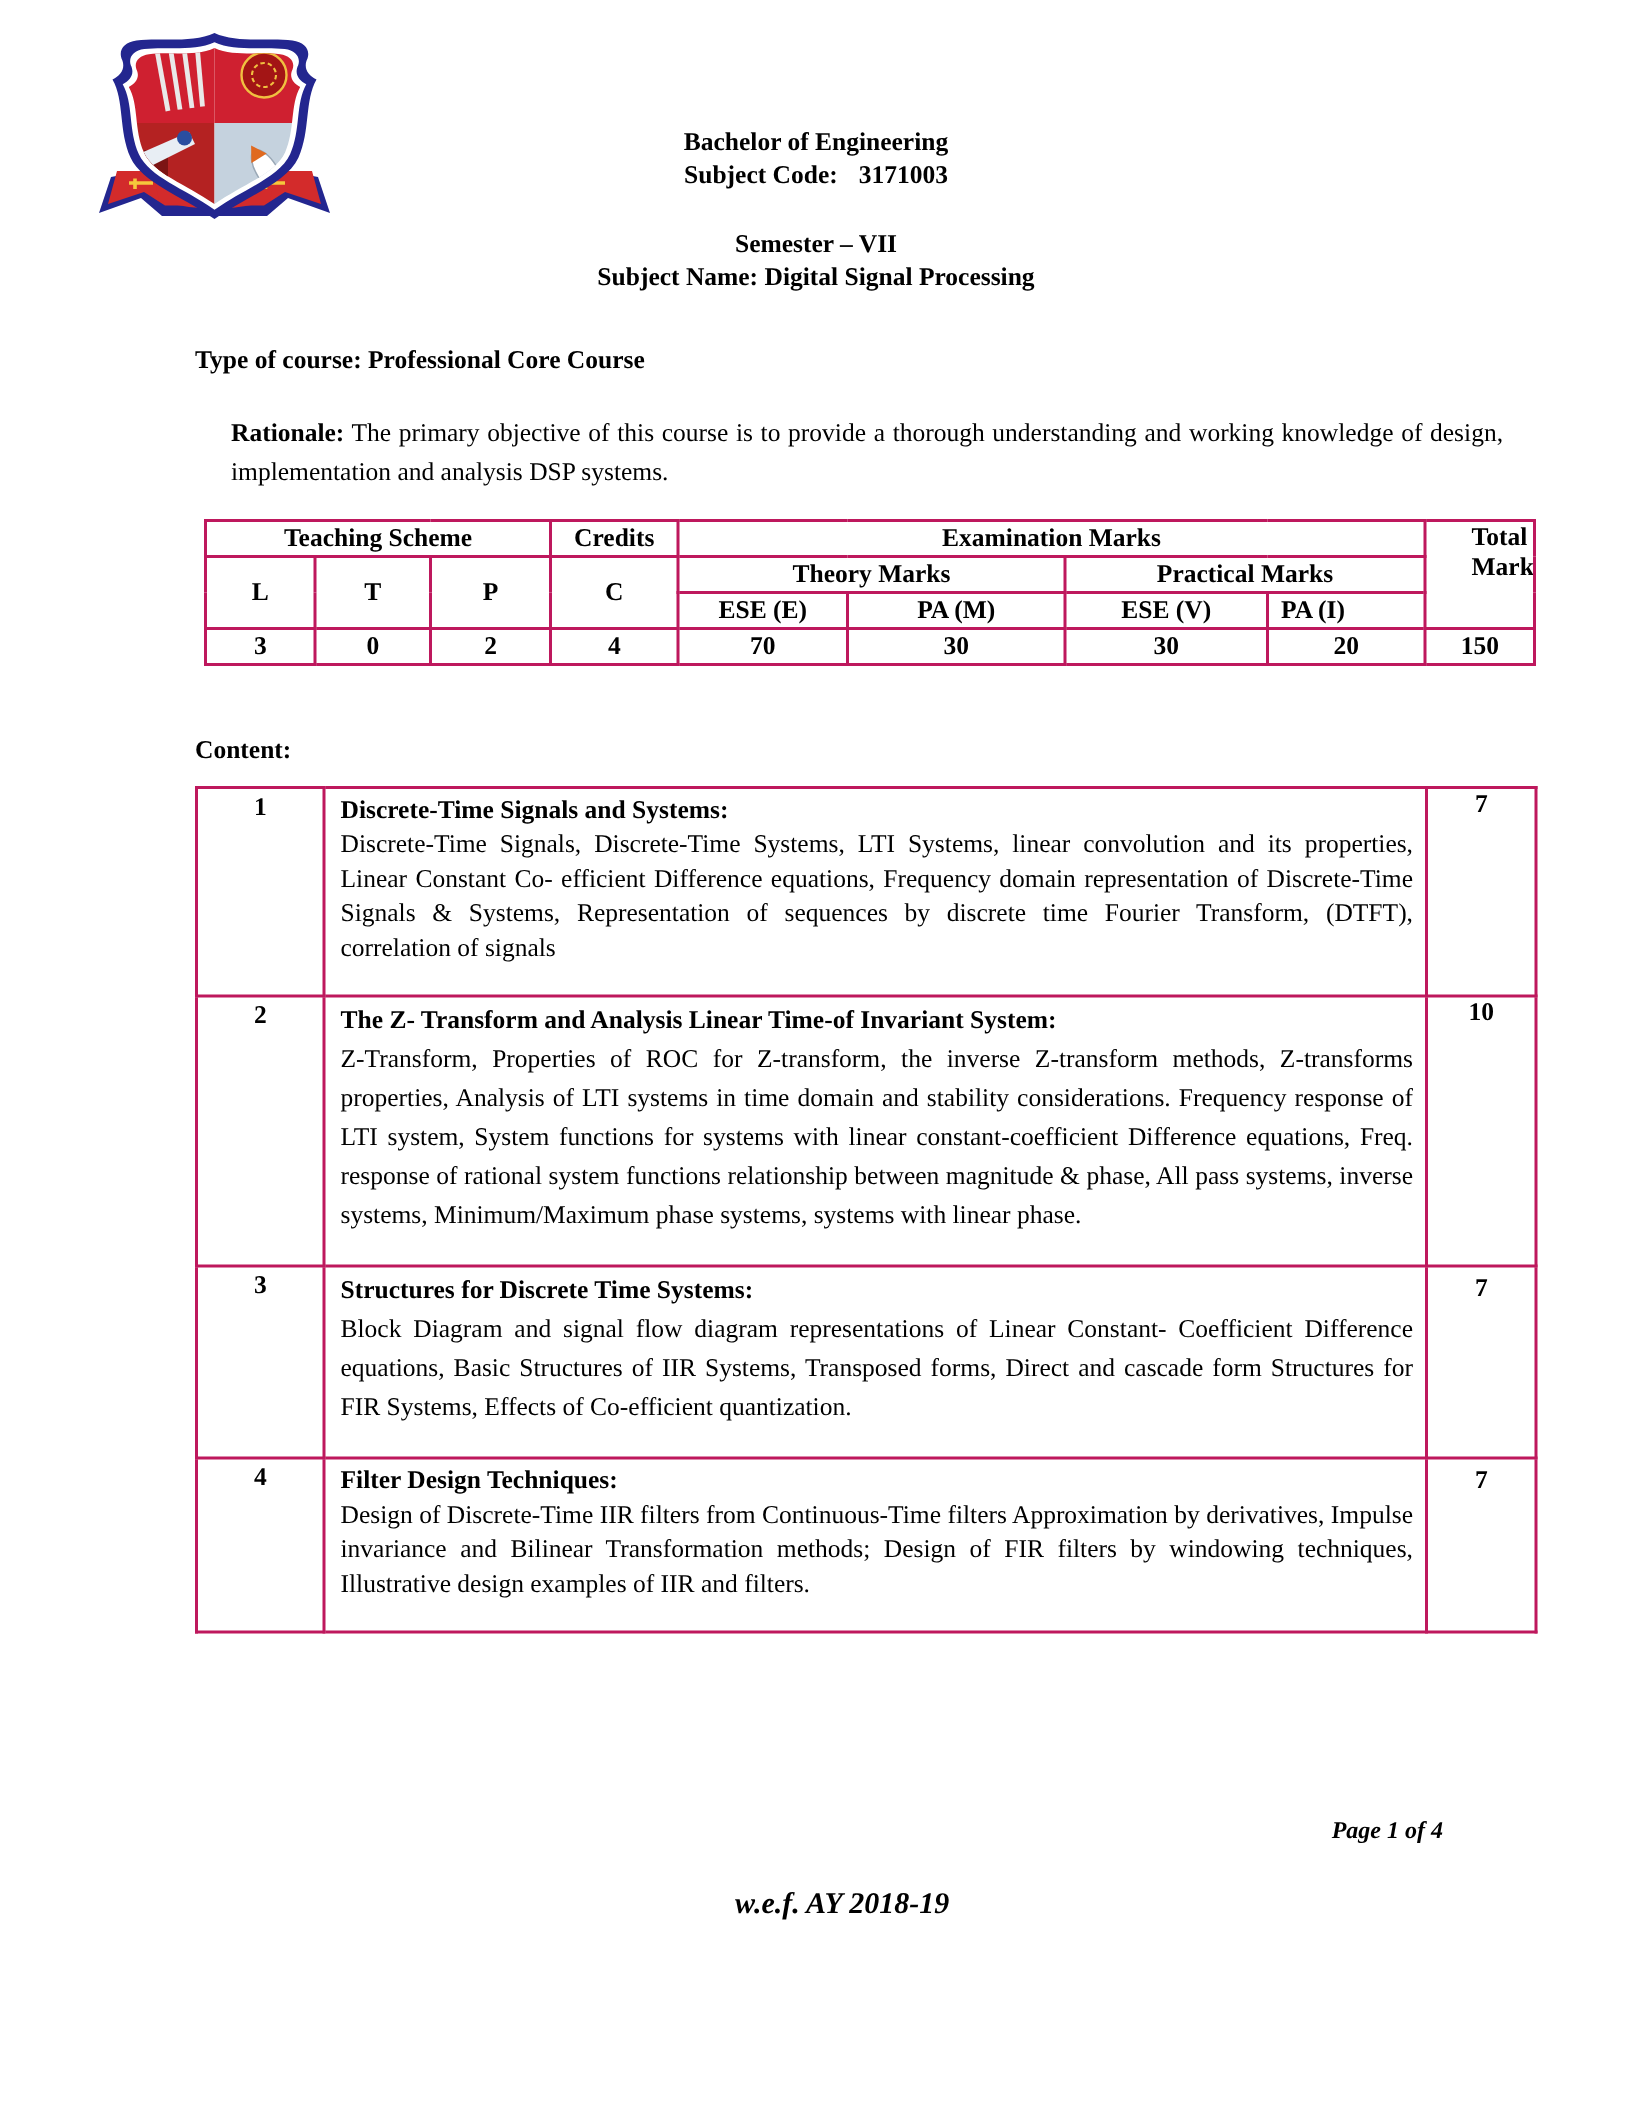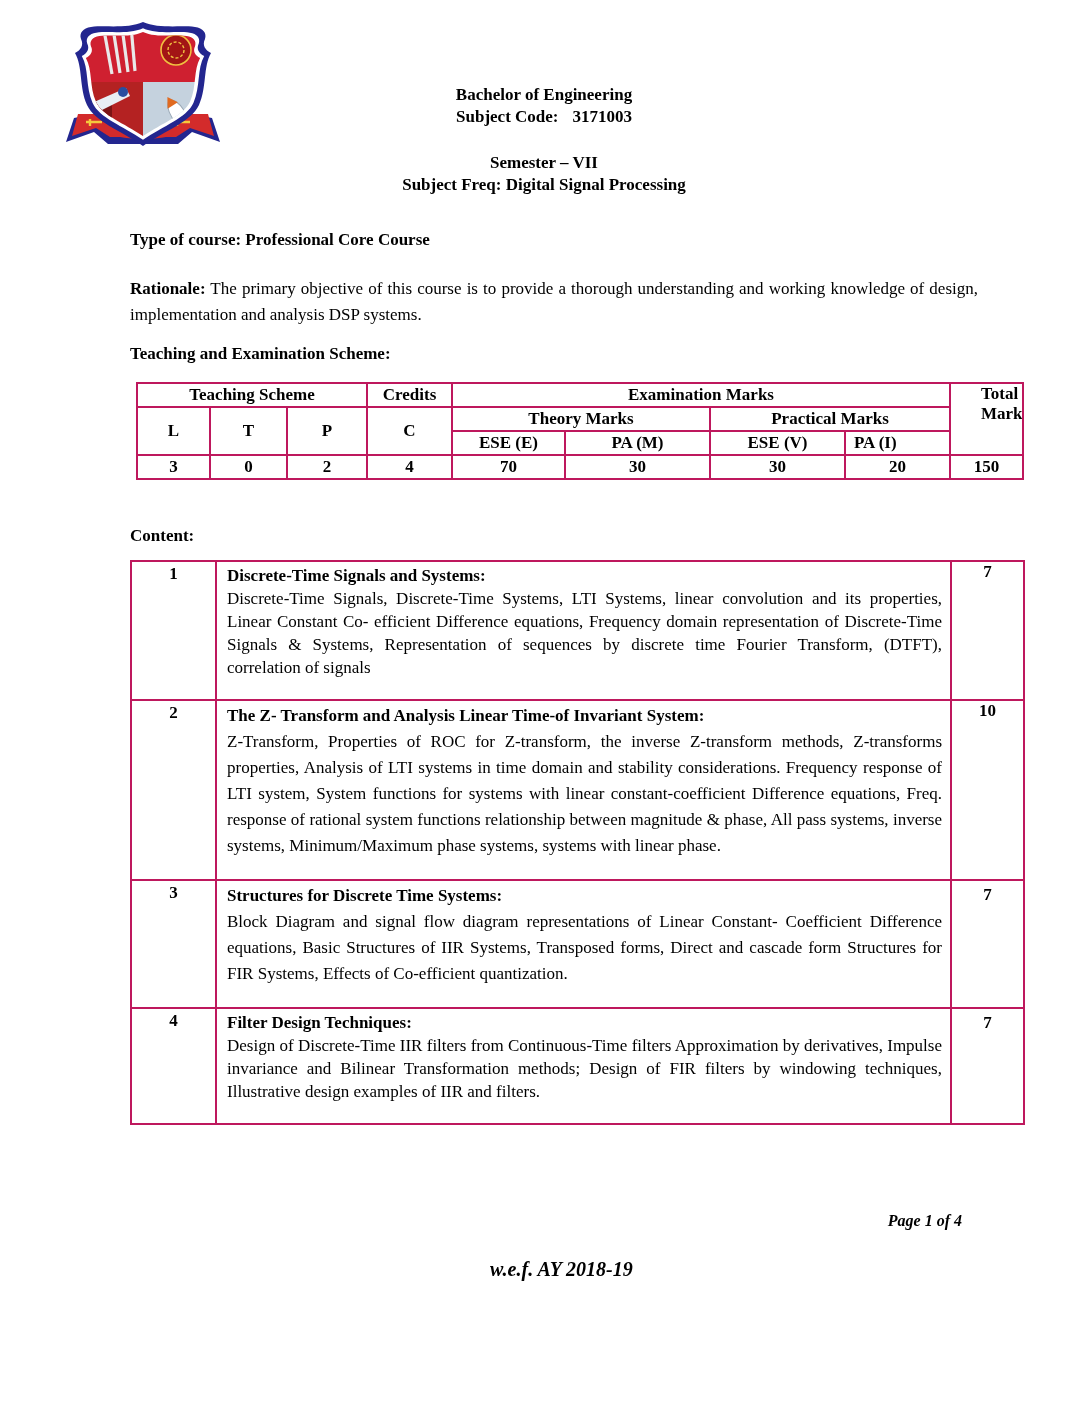--- a/index.html
+++ b/index.html
@@ -20,21 +20,21 @@
   .hline { font-weight:bold; line-height:22px; }
   .gap-sm { height:26px; }
   .gap-xs { height:24px; }
   .code-val { margin-left:14px; }
 
   .main { margin-left:130px; width:893px; }
   .para { width:848px; }
   .meta-line { margin-top:34px; }
   .meta-line2 { margin-top:22px; }
   .b { font-weight:bold; }
-  .just { text-align:justify; line-height:26px; }
+  .just { text-align:justify; line-height:26px;margin-left:24px; }
   .rationale { margin-top:22px; }
   .section-title { font-weight:bold; margin-top:16px; }
 
   table { border-collapse:collapse; table-layout:fixed; }
   td { border:2px solid #be185d; padding:0 4px; overflow:hidden; }
 
   .scheme-table { width:886px; margin-left:6px; margin-top:18px; }
   .scheme-table td { height:22px; text-align:center; font-weight:bold; }
   .scheme-table td.vtop { vertical-align:top;padding-left:30px; }
   .scheme-table td.left { text-align:left; padding-left:8px; }
@@ -114,39 +114,38 @@
 
   <div class="header">
     <div class="gap-sm"></div>
     <div class="hline">Bachelor of Engineering</div>
     <div class="hline">
       <span>Subject Code:</span><span class="code-val">3171003</span>
     </div>
     <div class="gap-xs"></div>
     <div class="hline">Semester – VII</div>
     <div class="hline">
-      <span>Subject Freq:</span>
+      <span>Subject Name:</span>
       <span>Digital Signal Processing</span>
     </div>
   </div>
 
   <div class="main">
 
     <div class="meta-line b">
       <span>Type of course:</span>
       <span>Professional Core Course</span>
     </div>
 
 
     <div class="rationale para just" style="margin-top:26px;">
       <span class="b">Rationale:</span>
       <span>The primary objective of this course is to provide a thorough understanding and working knowledge of design, implementation and analysis DSP systems.</span>
     </div>
 
-    <div class="section-title">Teaching and Examination Scheme:</div>
 
     <table class="scheme-table">
       <colgroup>
         <col style="width:73px">
           <col style="width:77px">
           <col style="width:80px">
           <col style="width:85px">
         <col style="width:113px">
           <col style="width:145px">
           <col style="width:135px">

